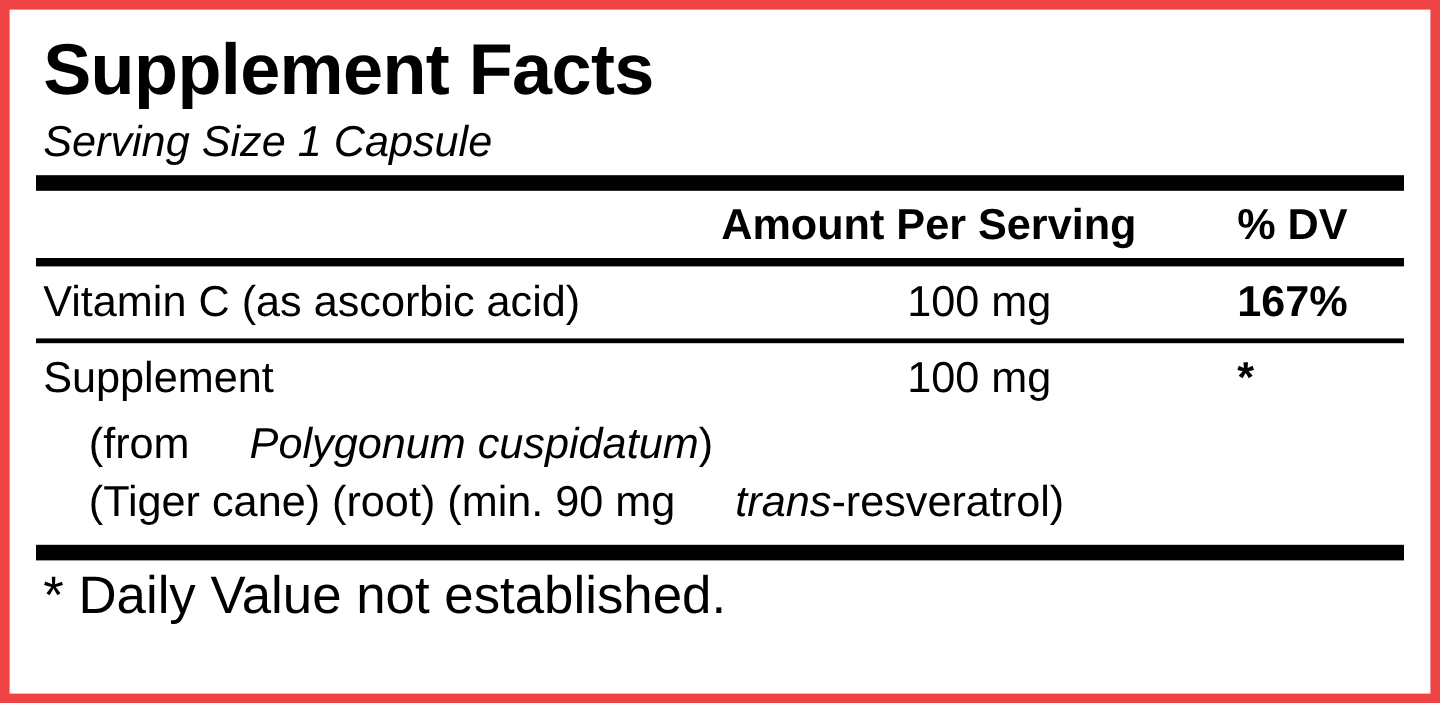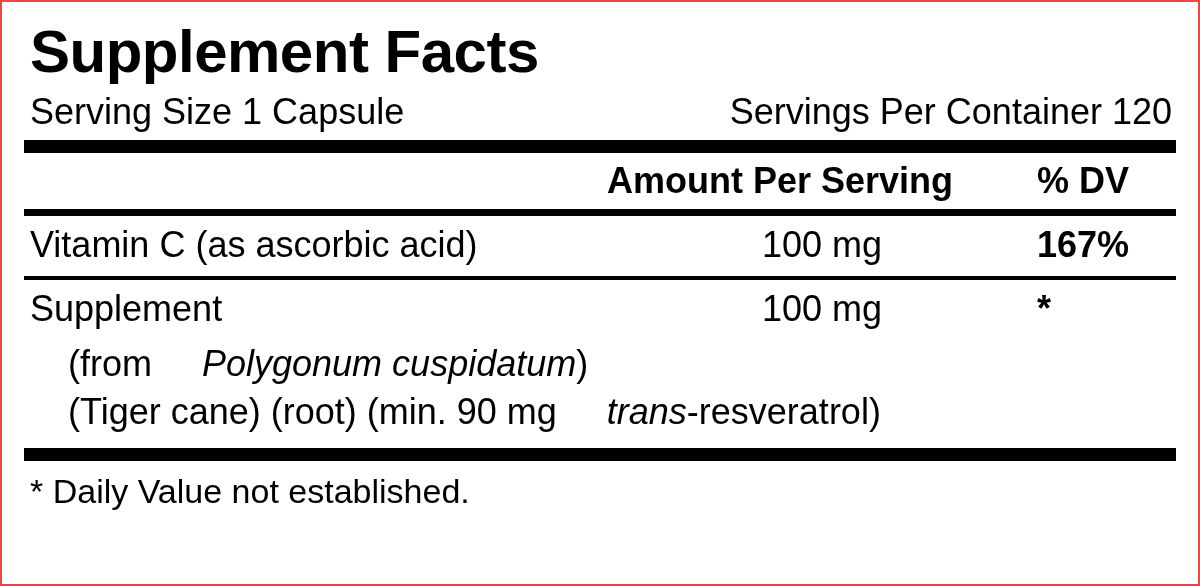--- a/index.html
+++ b/index.html
@@ -12,41 +12,42 @@
     height: 586px;
     font-family: "Liberation Sans", sans-serif;
     color: #000000;
     overflow: hidden;
   }
 
   .panel {
     box-sizing: border-box;
     width: 1200px;
     height: 586px;
-    border: 2px solid #ef4444;
+    border: 8px solid #ef4444;
     padding: 10px 22px 0 22px;
     background: #ffffff;
   }
 
   .title {
     font-size: 60px;
     font-weight: bold;
     line-height: 72px;
     letter-spacing: -0.5px;
     margin: 4px 0 0 6px;
   }
 
   .serving-row {
     display: flex;
     justify-content: space-between;
     align-items: baseline;
     font-size: 36px;
     line-height: 44px;
     margin: 2px 0 0 6px;
     padding-right: 4px;
+    font-style: italic;
   }
 
   .rule-thick {
     height: 13px;
     background: #000000;
     margin: 6px 0 0 0;
   }
   .rule-med {
     height: 7px;
     background: #000000;
@@ -84,35 +85,34 @@
   .sub-line {
     font-size: 36px;
     line-height: 48px;
     padding-left: 38px;
   }
   .sub-wrap { padding: 0 4px 6px 6px; }
 
   em { font-style: italic; margin-left: 40px; }
 
   .footnote {
-    font-size: 34px;
+    font-size: 44px;
     line-height: 44px;
     padding: 8px 4px 0 6px;
   }
 </style>
 </head>
 <body>
 
 <div class="panel">
 
   <div class="title">Supplement Facts</div>
 
   <div class="serving-row">
     <span>Serving Size 1 Capsule</span>
-    <span>Servings Per Container 120</span>
   </div>
 
   <div class="rule-thick"></div>
 
   <div class="head-row">
     <span class="head-spacer"></span>
     <span class="head-amount">Amount Per Serving</span>
     <span class="head-dv">% DV</span>
   </div>
 

